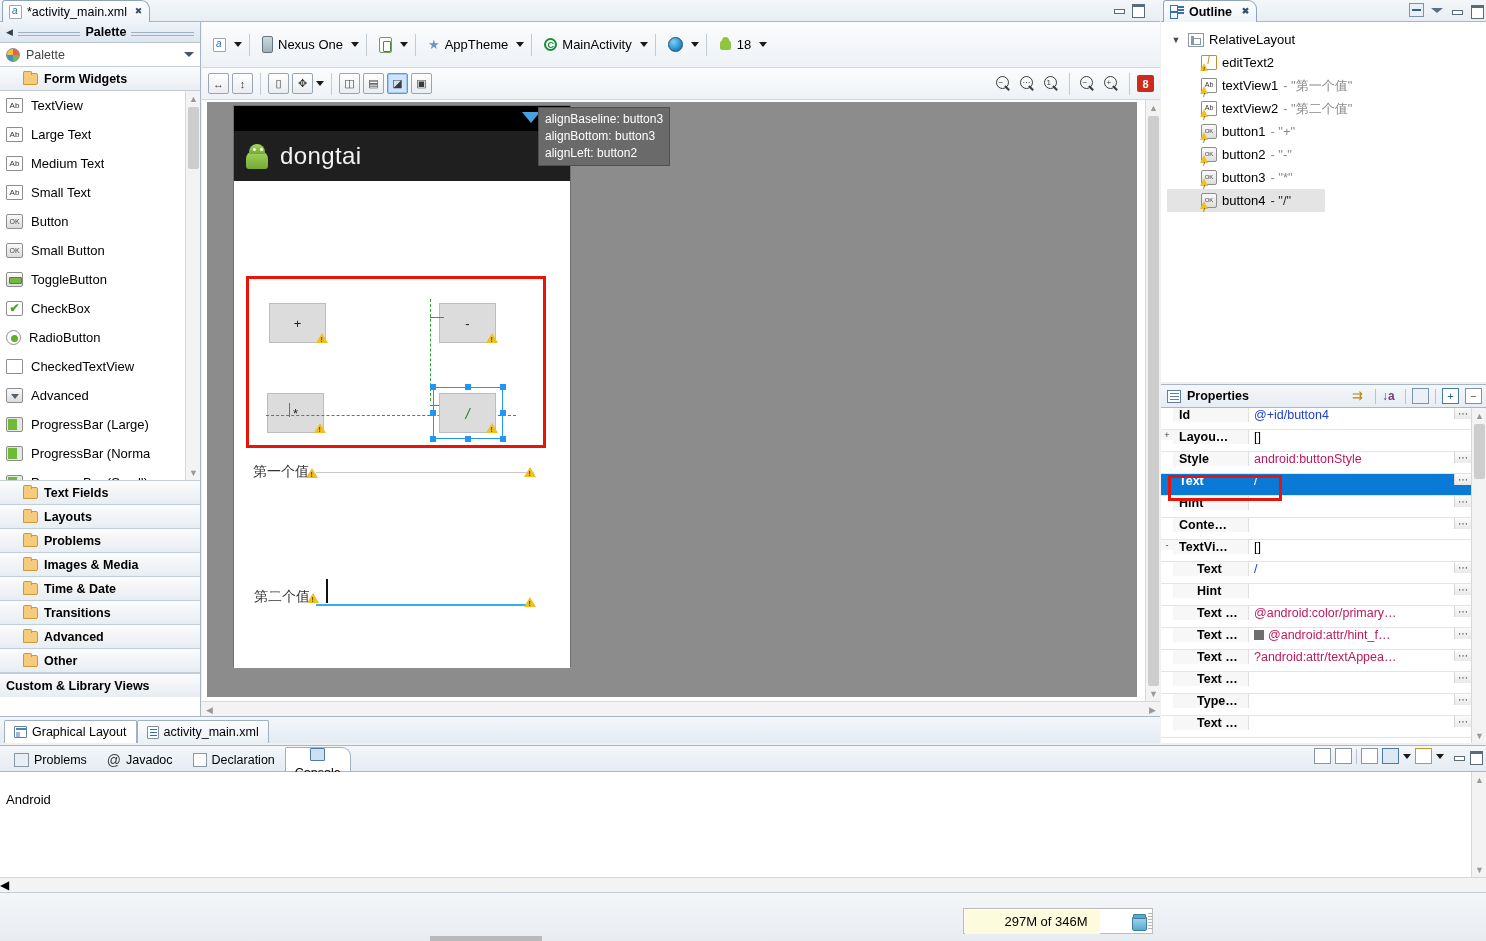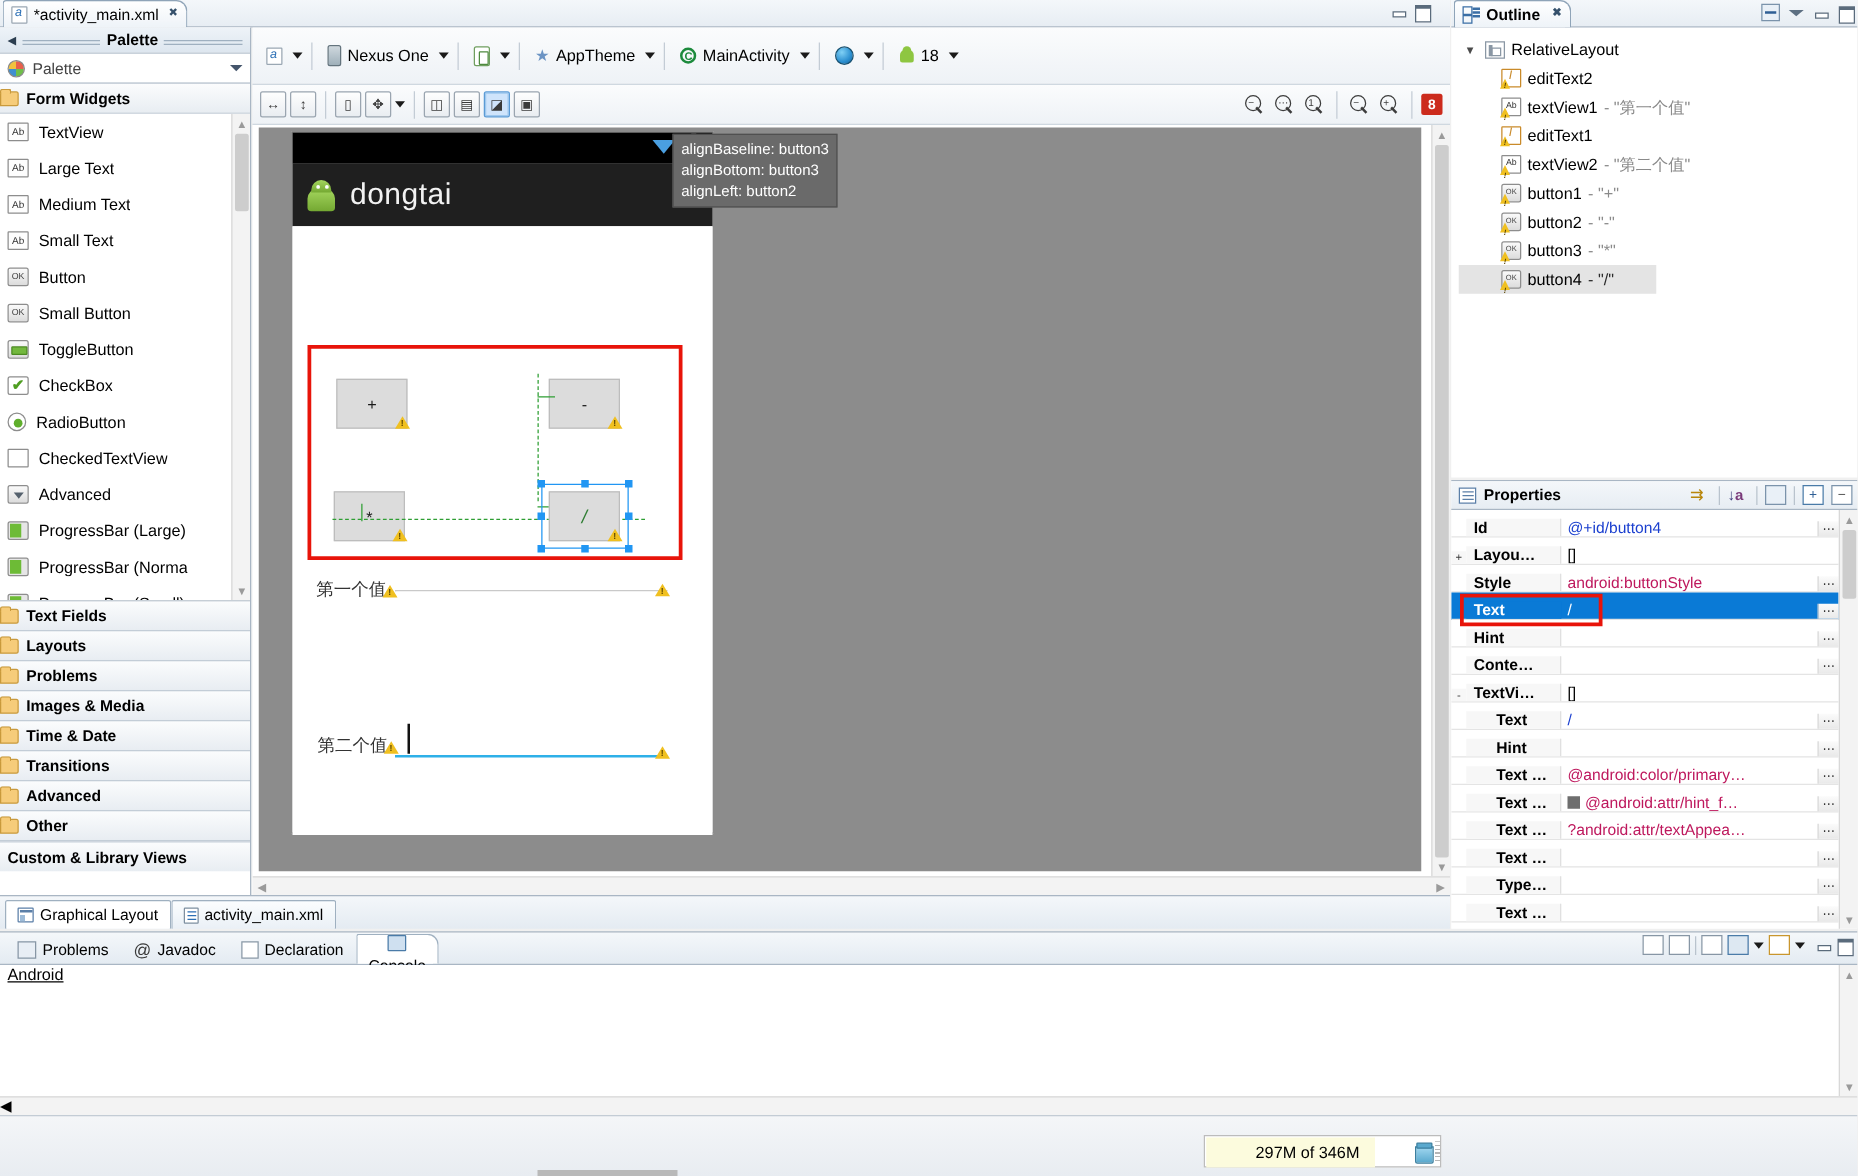--- a/index.html
+++ b/index.html
@@ -79,21 +79,21 @@
   }
   #palette-hdr .plabel { flex: 1; color: #444; font-size: 12.5px; }
   .palette-ico {
     width: 14px; height: 14px; border-radius: 50%; flex: none;
     background: conic-gradient(#e8604c 0 25%, #6fbf4a 0 50%, #3f8fd0 0 75%, #f2c23e 0 100%);
     border: 1px solid #8a8a8a;
   }
   .caret-dn { width:0;height:0;border-left:5px solid transparent;border-right:5px solid transparent;border-top:5px solid #44556b; }
 
   .cat-bar {
-    height: 25px; display: flex; align-items: center; gap: 6px; padding: 0 0;
+    height: 25px; display: flex; align-items: center; gap: 6px; padding: 0 23px;
     background: linear-gradient(#fbfcfd,#e8edf2);
     border: 1px solid #c3cdd7; border-left: none; border-right: none;
     margin-top: -1px; font-weight: bold; font-size: 12.5px;
     cursor: pointer;
   }
   .folder {
     width: 15px; height: 12px; flex: none; position: relative;
     background: #f6cc7a; border: 1px solid #c99a3c;
     border-radius: 0 2px 2px 0;
   }
@@ -385,21 +385,21 @@
   .ctab.active {
     background:#fff; border-color:#9fb0c0; border-radius:2px 9px 0 0;flex-direction:column;
   }
   #console-toolbar {
     position:absolute; right:4px; top:748px; display:flex; align-items:center; gap:4px;
   }
   #console-body {
     position: absolute; left:0; top:772px; width:1486px; height:120px;
     background:#fff;
   }
-  #console-text { padding:0 6px; font-size:13px;text-decoration:underline; }
+  #console-text { padding:20px 6px; font-size:13px; }
   #console-scroll-v {
     position:absolute; right:0; top:772px; width:15px; height:105px; background:#f3f3f3;
     border-left:1px solid #d8d8d8;
   }
   #console-scroll-h {
     position:absolute; left:0; top:877px; width:1486px; height:15px; background:#f3f3f3;
     border-top:1px solid #d8d8d8;
   }
 
   
@@ -485,21 +485,21 @@
   .props-ico::after{
     content:""; position:absolute;left:2px;top:2px;width:9px;height:1.5px;background:#5b7fa8;
     box-shadow:0 3px 0 #5b7fa8, 0 6px 0 #5b7fa8;
   }
   #props-title { font-weight:bold; font-size:12.5px; }
   #props-tools { position:absolute; right:4px; top:3px; display:flex; align-items:center; gap:6px; }
   .pt { width:17px;height:16px;position:relative;cursor:pointer; }
   .pt-sep { width:1px;height:15px;background:#b9c3cd; }
 
   #props-grid { position:absolute; left:0; top:23px; right:15px; bottom:0; overflow:hidden; }
-  .prow { display:flex; height:22px; border-bottom:1px solid #e4e4e4; align-items:flex-end; }
+  .prow { display:flex; height:22px; border-bottom:1px solid #e4e4e4; align-items:flex-start; }
   .prow .pexp {
     width:12px; display:flex;align-items:center;justify-content:center;
     font-size:9px; color:#3a3a3a; flex:none; background:#f7f7f7;
   }
   .prow .pname {
     width:76px; display:flex; align-items:center; padding-left:6px;
     font-weight:bold; font-size:12.5px; background:#f7f7f7; flex:none;
     border-right:1px solid #e0e0e0;
   }
   .prow .pname.indent { padding-left:24px; width:76px; }
@@ -974,27 +974,20 @@
         <span class="tree-val"></span>
       </div>
       <div class="tree-row" style="padding-left:34px;">
         <span class="wico-sm tv-ico">
             <i class="warn-badge"></i>
           </span>
         <span class="tree-label">textView1</span>
         <span class="tree-val">- "第一个值"</span>
       </div>
       <div class="tree-row" style="padding-left:34px;">
-        <span class="wico-sm et-ico">
-            <i class="warn-badge"></i>
-          </span>
-        <span class="tree-label">editText1</span>
-        <span class="tree-val"></span>
-      </div>
-      <div class="tree-row" style="padding-left:34px;">
         <span class="wico-sm tv-ico">
             <i class="warn-badge"></i>
           </span>
         <span class="tree-label">textView2</span>
         <span class="tree-val">- "第二个值"</span>
       </div>
       <div class="tree-row" style="padding-left:34px;">
         <span class="wico-sm bt-ico">
             <i class="warn-badge"></i>
           </span>

